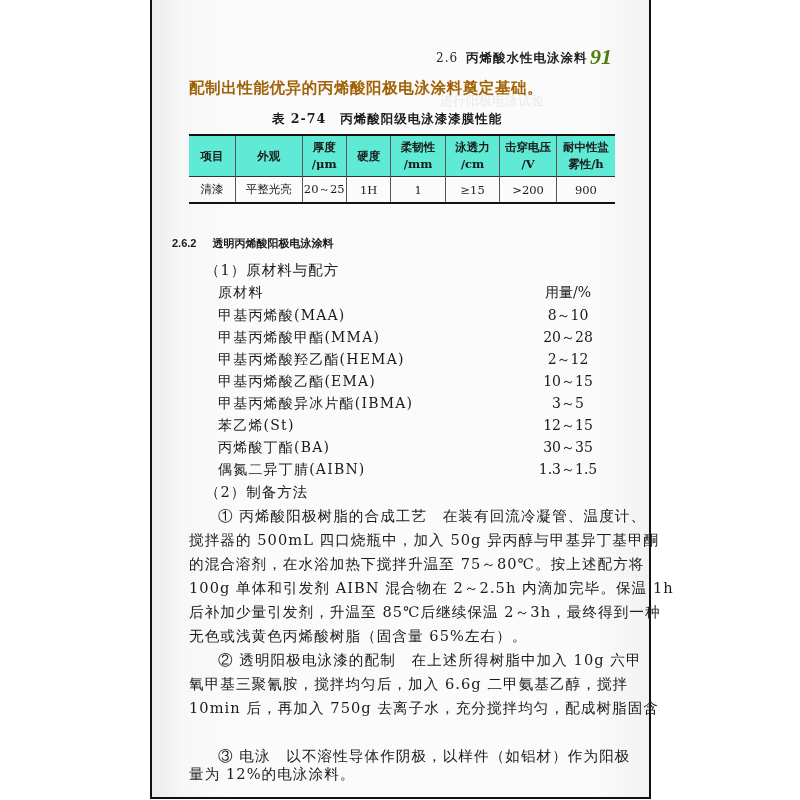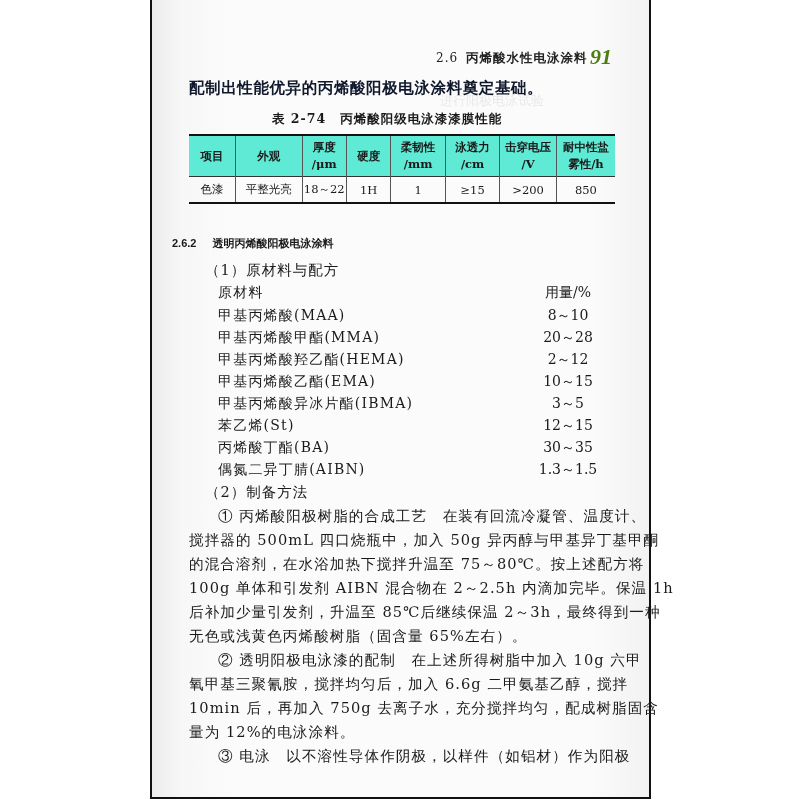--- a/index.html
+++ b/index.html
@@ -14,21 +14,21 @@
   }
   .abs { position: absolute; white-space: nowrap; }
   .running-head {
     left: 436px; top: 50px; font-size: 12.5px; font-weight: bold; letter-spacing: 1px; color: #222;
   }
   .running-head .num { font-size: 12px; font-weight: normal; margin-right: 8px; }
   .page-number {
     left: 590px; top: 44px; font-size: 22px; font-weight: bold; font-style: italic; color: #4d7c0f;
     font-family: "Liberation Serif", serif;
   }
-  .body-line { font-size: 15.5px; letter-spacing: 0.6px; color: #0f172a; }
+  .body-line { font-size: 15.5px; letter-spacing: 0.6px; color: #a16207; }
   .bold { font-weight: bold; }
   .table-caption { left: 272px; top: 111px; font-size: 12.5px; font-weight: bold; letter-spacing: 1px; }
   .table-caption .tnum { margin-right: 14px; }
   table.props {
     position: absolute; left: 189px; top: 134px; width: 426px; border-collapse: collapse;
     font-size: 11.5px; text-align: center; color: #1a1a1a;
   }
   table.props th, table.props td { border-left: 1px solid #555; padding: 0; }
   table.props th:first-child, table.props td:first-child { border-left: none; }
   table.props thead tr { background: #5eead4; border-top: 2.5px solid #111; border-bottom: 1px solid #333; }
@@ -83,28 +83,28 @@
       <th><span>厚度</span><br><span>/μm</span></th>
       <th><span>硬度</span><br><span></span></th>
       <th><span>柔韧性</span><br><span>/mm</span></th>
       <th><span>泳透力</span><br><span>/cm</span></th>
       <th><span>击穿电压</span><br><span>/V</span></th>
       <th><span>耐中性盐</span><br><span>雾性/h</span></th>
     </tr>
   </thead>
   <tbody>
     <tr>
-      <td>色漆</td>
+      <td>清漆</td>
       <td>平整光亮</td>
-      <td>18～22</td>
+      <td>20～25</td>
       <td>1H</td>
       <td>1</td>
       <td>≥15</td>
       <td>&gt;200</td>
-      <td>850</td>
+      <td>900</td>
     </tr>
   </tbody>
 </table>
 
 <div class="abs section-heading">
   <span class="snum">2.6.2</span><span>透明丙烯酸阳极电泳涂料</span>
 </div>
 
 <div class="abs sub" style="left:205px; top:261px;">（1）原材料与配方</div>
 <div class="abs mat-name" style="top:284px;">原材料</div>
@@ -130,14 +130,14 @@
 <div class="abs sub" style="left:205px; top:483px;">（2）制备方法</div>
 <div class="abs para indent" style="top:507px;">① 丙烯酸阳极树脂的合成工艺　在装有回流冷凝管、温度计、</div>
 <div class="abs para" style="top:531px;">搅拌器的 500mL 四口烧瓶中，加入 50g 异丙醇与甲基异丁基甲酮</div>
 <div class="abs para" style="top:555px;text-align:right;">的混合溶剂，在水浴加热下搅拌升温至 75～80℃。按上述配方将</div>
 <div class="abs para" style="top:579px;">100g 单体和引发剂 AIBN 混合物在 2～2.5h 内滴加完毕。保温 1h</div>
 <div class="abs para" style="top:603px;">后补加少量引发剂，升温至 85℃后继续保温 2～3h，最终得到一种</div>
 <div class="abs para" style="top:627px;">无色或浅黄色丙烯酸树脂（固含量 65%左右）。</div>
 <div class="abs para indent" style="top:651px;">② 透明阳极电泳漆的配制　在上述所得树脂中加入 10g 六甲</div>
 <div class="abs para" style="top:675px;">氧甲基三聚氰胺，搅拌均匀后，加入 6.6g 二甲氨基乙醇，搅拌</div>
 <div class="abs para" style="top:699px;">10min 后，再加入 750g 去离子水，充分搅拌均匀，配成树脂固含</div>
-<div class="abs para" style="top:723px;">量为 12%的电泳涂料。</div>
+<div class="abs para" style="top:765px;">量为 12%的电泳涂料。</div>
 <div class="abs para indent" style="top:747px;">③ 电泳　以不溶性导体作阴极，以样件（如铝材）作为阳极</div>
 
 </body></html>

